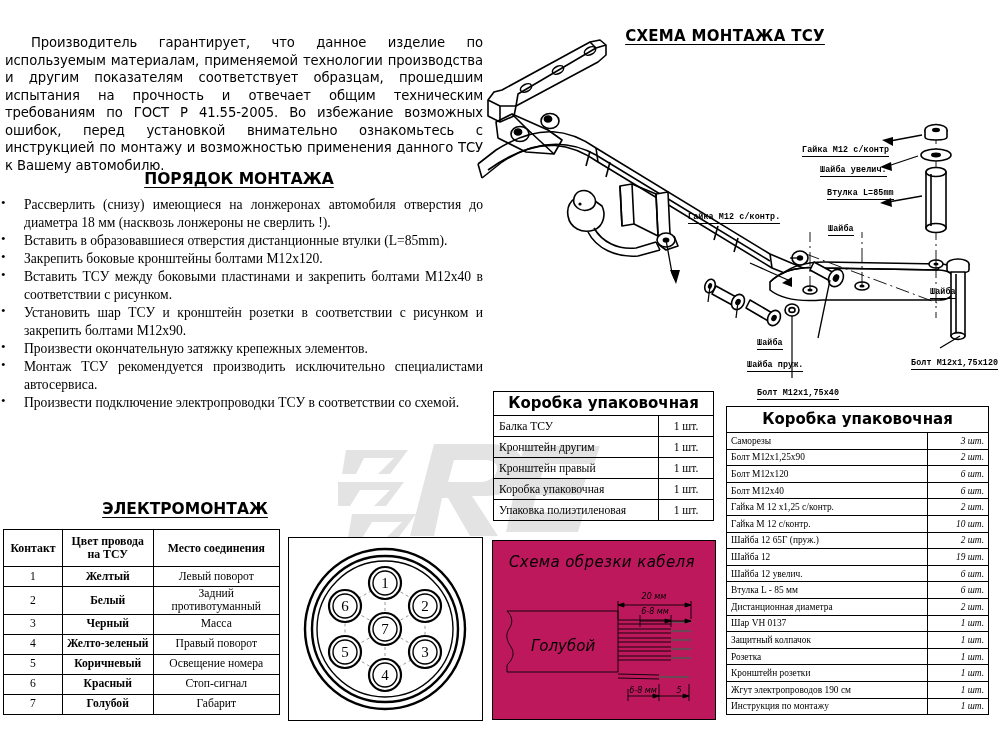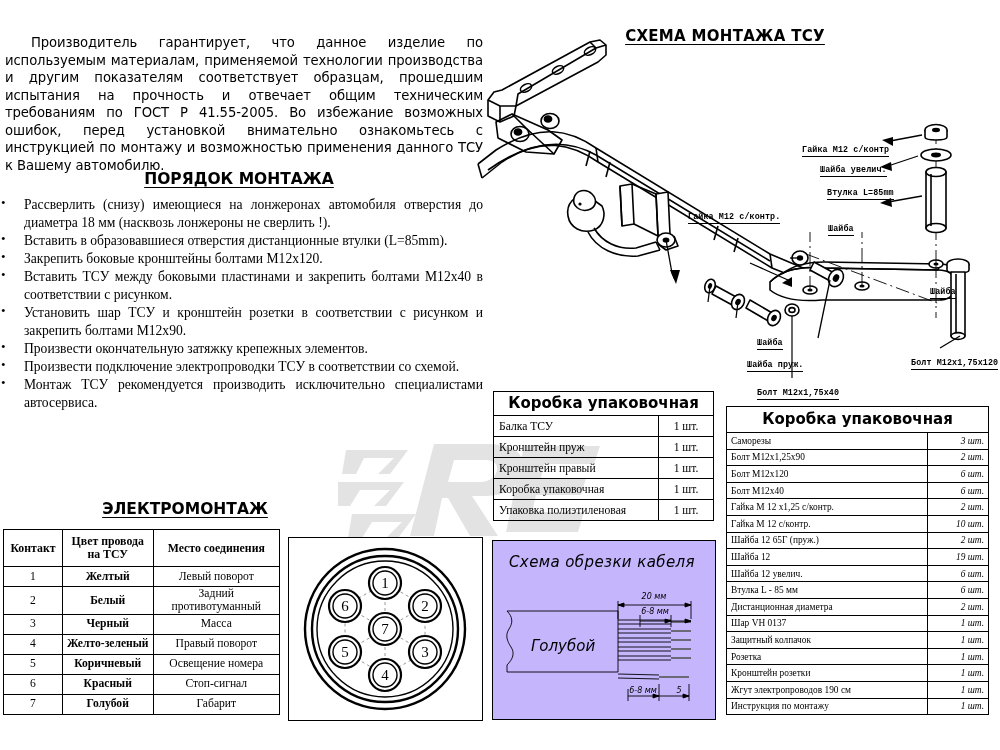--- a/index.html
+++ b/index.html
@@ -90,21 +90,21 @@
   #pack-small td{border:1.3px solid #000;padding:2px 5px;height:16px;}
   #pack-small .hdr{
     font-family:"DejaVu Sans", sans-serif;font-weight:bold;font-size:15px;
     text-align:center;padding:2px 2px 3px;
   }
   #pack-small .qty{width:44px;text-align:center;}
 
   
   #cable-box{
     position:absolute;left:492px;top:540px;width:222px;height:178px;
-    border:1.3px solid #000;background:#c4b5fd;
+    border:1.3px solid #000;background:#be185d;
   }
   #cable-title{
     position:absolute;left:16px;top:12px;
     font-family:"DejaVu Sans", sans-serif;
     font-style:italic;font-size:15px;letter-spacing:0.4px;
   }
   #cable-svg{position:absolute;left:0;top:0;width:100%;height:100%;}
   #cable-blue{
     position:absolute;left:38px;top:96px;
     font-family:"DejaVu Sans", sans-serif;
@@ -171,24 +171,24 @@
     <li>
         <span>Вставить ТСУ  между боковыми пластинами и закрепить болтами М12х40 в соответствии с рисунком.</span>
       </li>
     <li>
         <span>Установить шар ТСУ  и кронштейн розетки в соответствии с рисунком и закрепить болтами М12х90.</span>
       </li>
     <li>
         <span>Произвести окончательную затяжку крепежных элементов.</span>
       </li>
     <li>
+        <span>Монтаж   ТСУ  рекомендуется производить исключительно специалистами автосервиса.</span>
+      </li>
+    <li>
         <span>Произвести подключение электропроводки ТСУ в соответствии со схемой.</span>
-      </li>
-    <li>
-        <span>Монтаж   ТСУ  рекомендуется производить исключительно специалистами автосервиса.</span>
       </li>
   </ul>
 
   <div class="sect-title" id="title-electro">ЭЛЕКТРОМОНТАЖ</div>
 
   <table class="tbl" id="electro-table">
     <thead>
       <tr>
         <th class="c-contact">Контакт</th>
         <th class="c-color">
@@ -298,21 +298,21 @@
   <table id="pack-small">
     <tbody>
         <tr>
       <td class="hdr" colspan="2">Коробка упаковочная</td>
     </tr>
     <tr>
       <td>Балка ТСУ</td>
       <td class="qty">1 шт.</td>
     </tr>
     <tr>
-      <td>Кронштейн пруж</td>
+      <td>Кронштейн другим</td>
       <td class="qty">1 шт.</td>
     </tr>
     <tr>
       <td>Кронштейн правый</td>
       <td class="qty">1 шт.</td>
     </tr>
     <tr>
       <td>Коробка упаковочная</td>
       <td class="qty">1 шт.</td>
     </tr>

